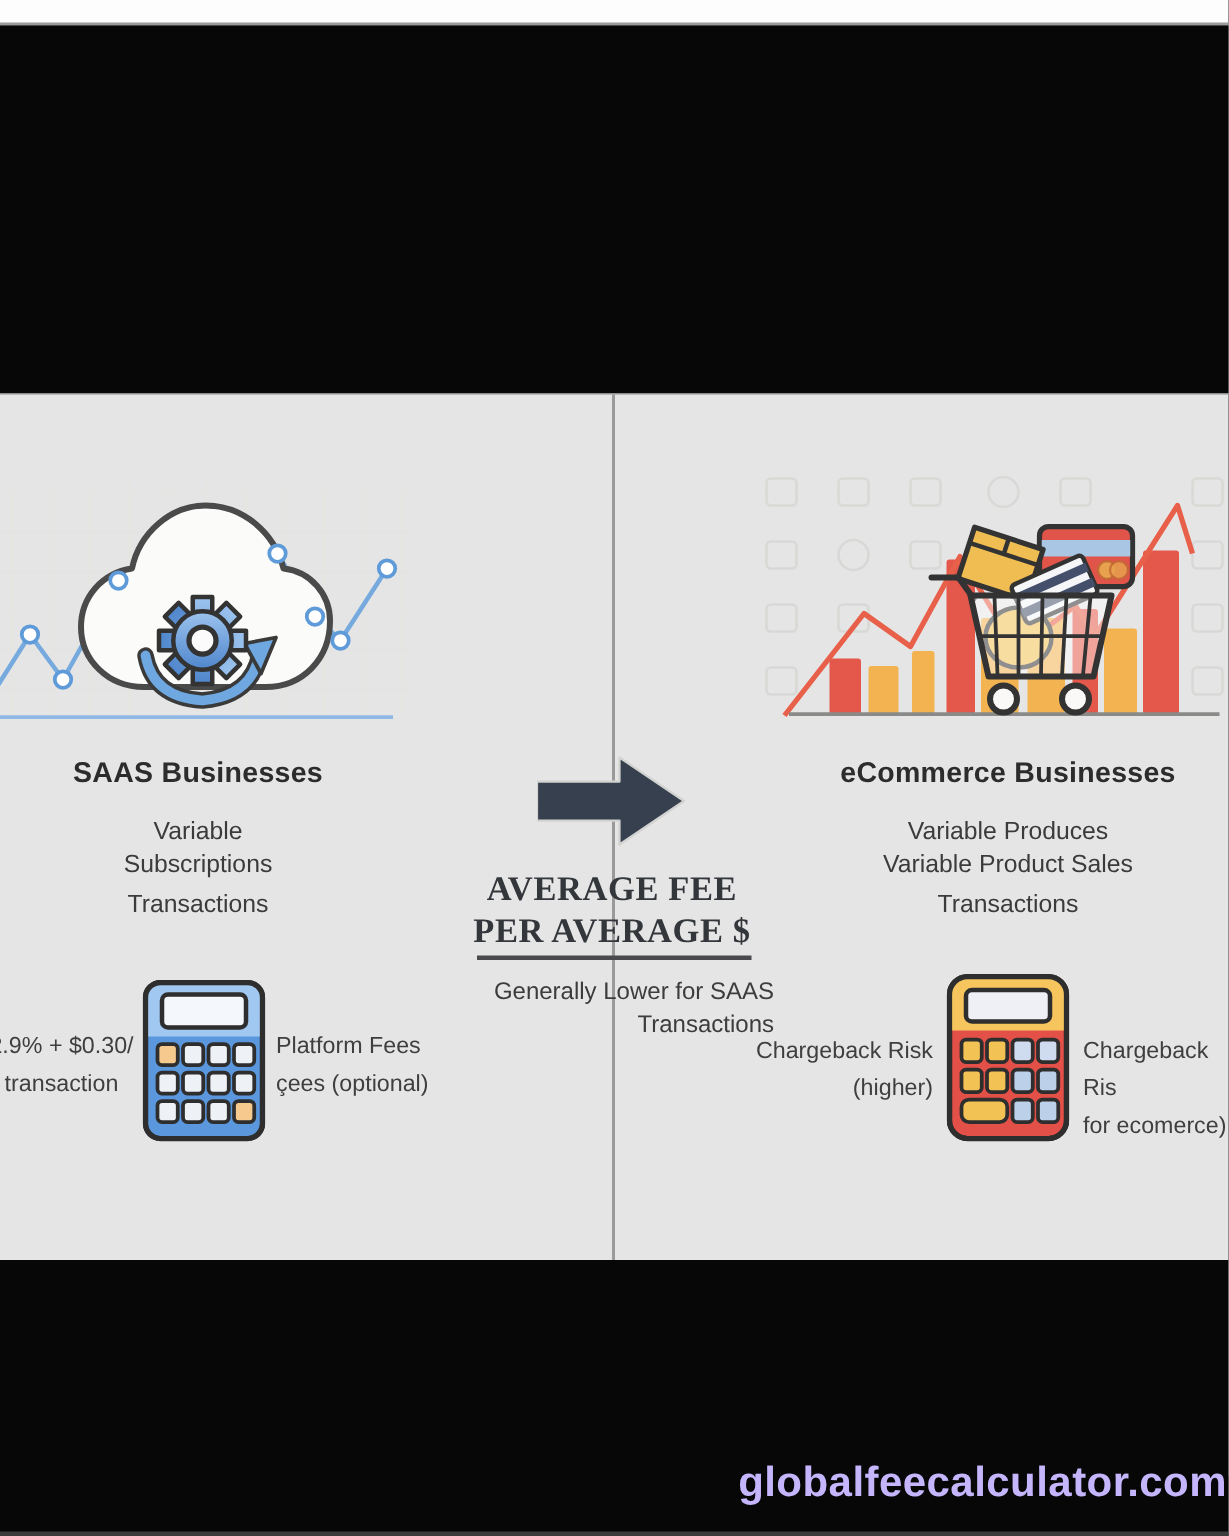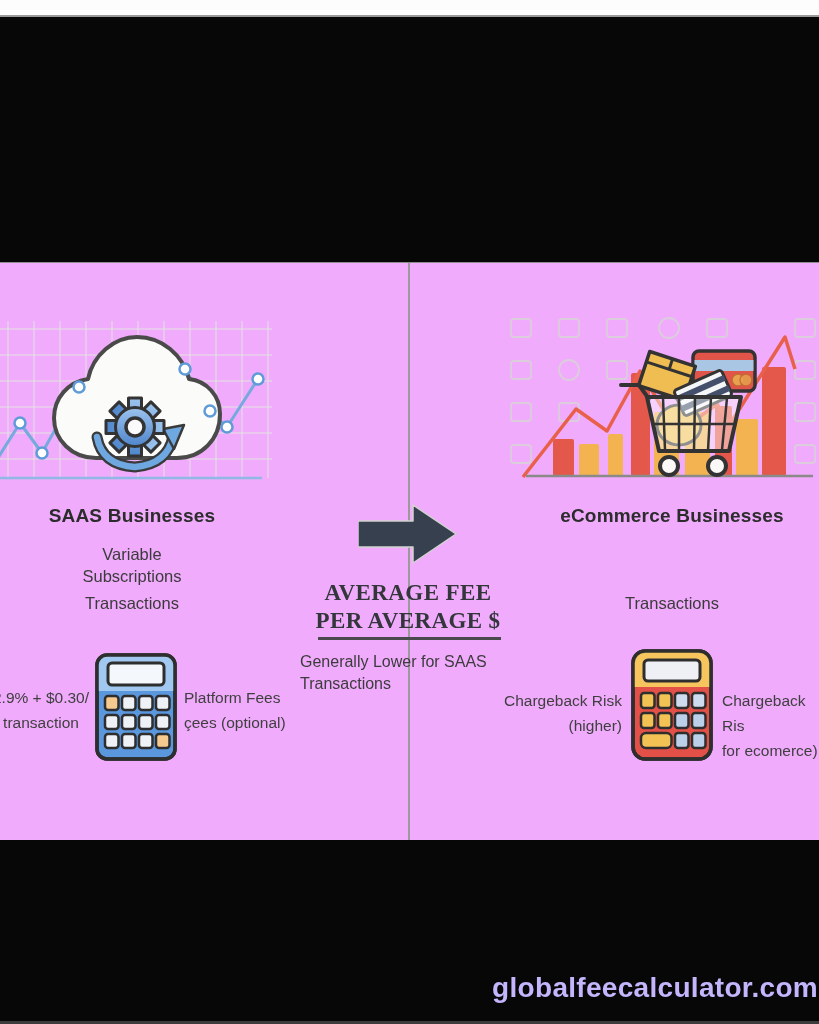--- a/index.html
+++ b/index.html
@@ -10,37 +10,37 @@
     -webkit-font-smoothing:antialiased;
   }
   .strip-top{position:absolute;left:0;top:0;width:819px;height:17px;background:#fdfdfd;border-bottom:2px solid #9b9b9b;box-sizing:border-box;}
   .band-black{position:absolute;left:0;width:819px;background:#070707;}
   .band-black.top{top:17px;height:245px;}
   .band-black.bottom{top:840px;height:184px;}
   .bottom-edge{position:absolute;left:0;top:1021px;width:819px;height:3px;background:#3c3c3c;}
 
   .content{
     position:absolute;left:0;top:262px;width:819px;height:722px;
-    background:#f0abfc;border-top:1px solid #8d8d8d;border-bottom:1px solid #8d8d8d;
+    background:#e5e5e5;border-top:1px solid #8d8d8d;border-bottom:1px solid #8d8d8d;
     box-sizing:border-box;
   }
   .divider-v{position:absolute;left:408px;top:0;width:2px;height:578px;background:#9a9a9a;}
 
   
   .abs{position:absolute;}
 
   .col-title{
     font-size:19px;font-weight:700;color:#2c2c2c;text-align:center;letter-spacing:.2px;
   }
   .pline{font-size:16.5px;color:#3b3b3b;text-align:center;line-height:22px;}
   .feeline{font-size:15.5px;color:#3f3f3f;line-height:25px;}
 
   .center-heading{font-size:23px;font-weight:700;color:#33363b;text-align:center;line-height:28px;letter-spacing:.4px;font-family:Liberation Serif, serif;}
   .center-rule{background:#4a4a4e;height:2.5px;}
-  .center-note{font-size:16px;color:#3c3c3c;text-align:left;line-height:22px;}
+  .center-note{font-size:16px;color:#3c3c3c;text-align:right;line-height:22px;}
 
   .watermark{
     position:absolute;top:972px;right:1px;
     font-size:28px;font-weight:700;color:#c4b5fd;letter-spacing:.3px;
   }
 </style>
 </head>
 <body>
 
 <div class="strip-top"></div>
@@ -235,20 +235,24 @@
         <line x1="316" y1="89" x2="311" y2="141"></line>
         <line x1="241" y1="115" x2="324" y2="115"></line>
       </g>
       <circle cx="258" cy="157" r="9" fill="#faf9f7" stroke="#333" stroke-width="4"></circle>
       <circle cx="306" cy="157" r="9" fill="#faf9f7" stroke="#333" stroke-width="4"></circle>
     </g>
   </svg>
 
   <div class="abs col-title" style="left:532px;top:242px;width:280px;">eCommerce Businesses</div>
 
+  <div class="abs" style="left:532px;top:280px;width:280px;">
+    <div class="pline">Variable Produces</div>
+    <div class="pline">Variable Product Sales</div>
+  </div>
 
   <div class="abs" style="left:532px;top:329px;width:280px;">
     <div class="pline">Transactions</div>
   </div>
 
   <div class="abs feeline" style="left:498px;top:425px;width:124px;text-align:right;">
     <div>Chargeback Risk</div>
     <div>(higher)</div>
   </div>
 

